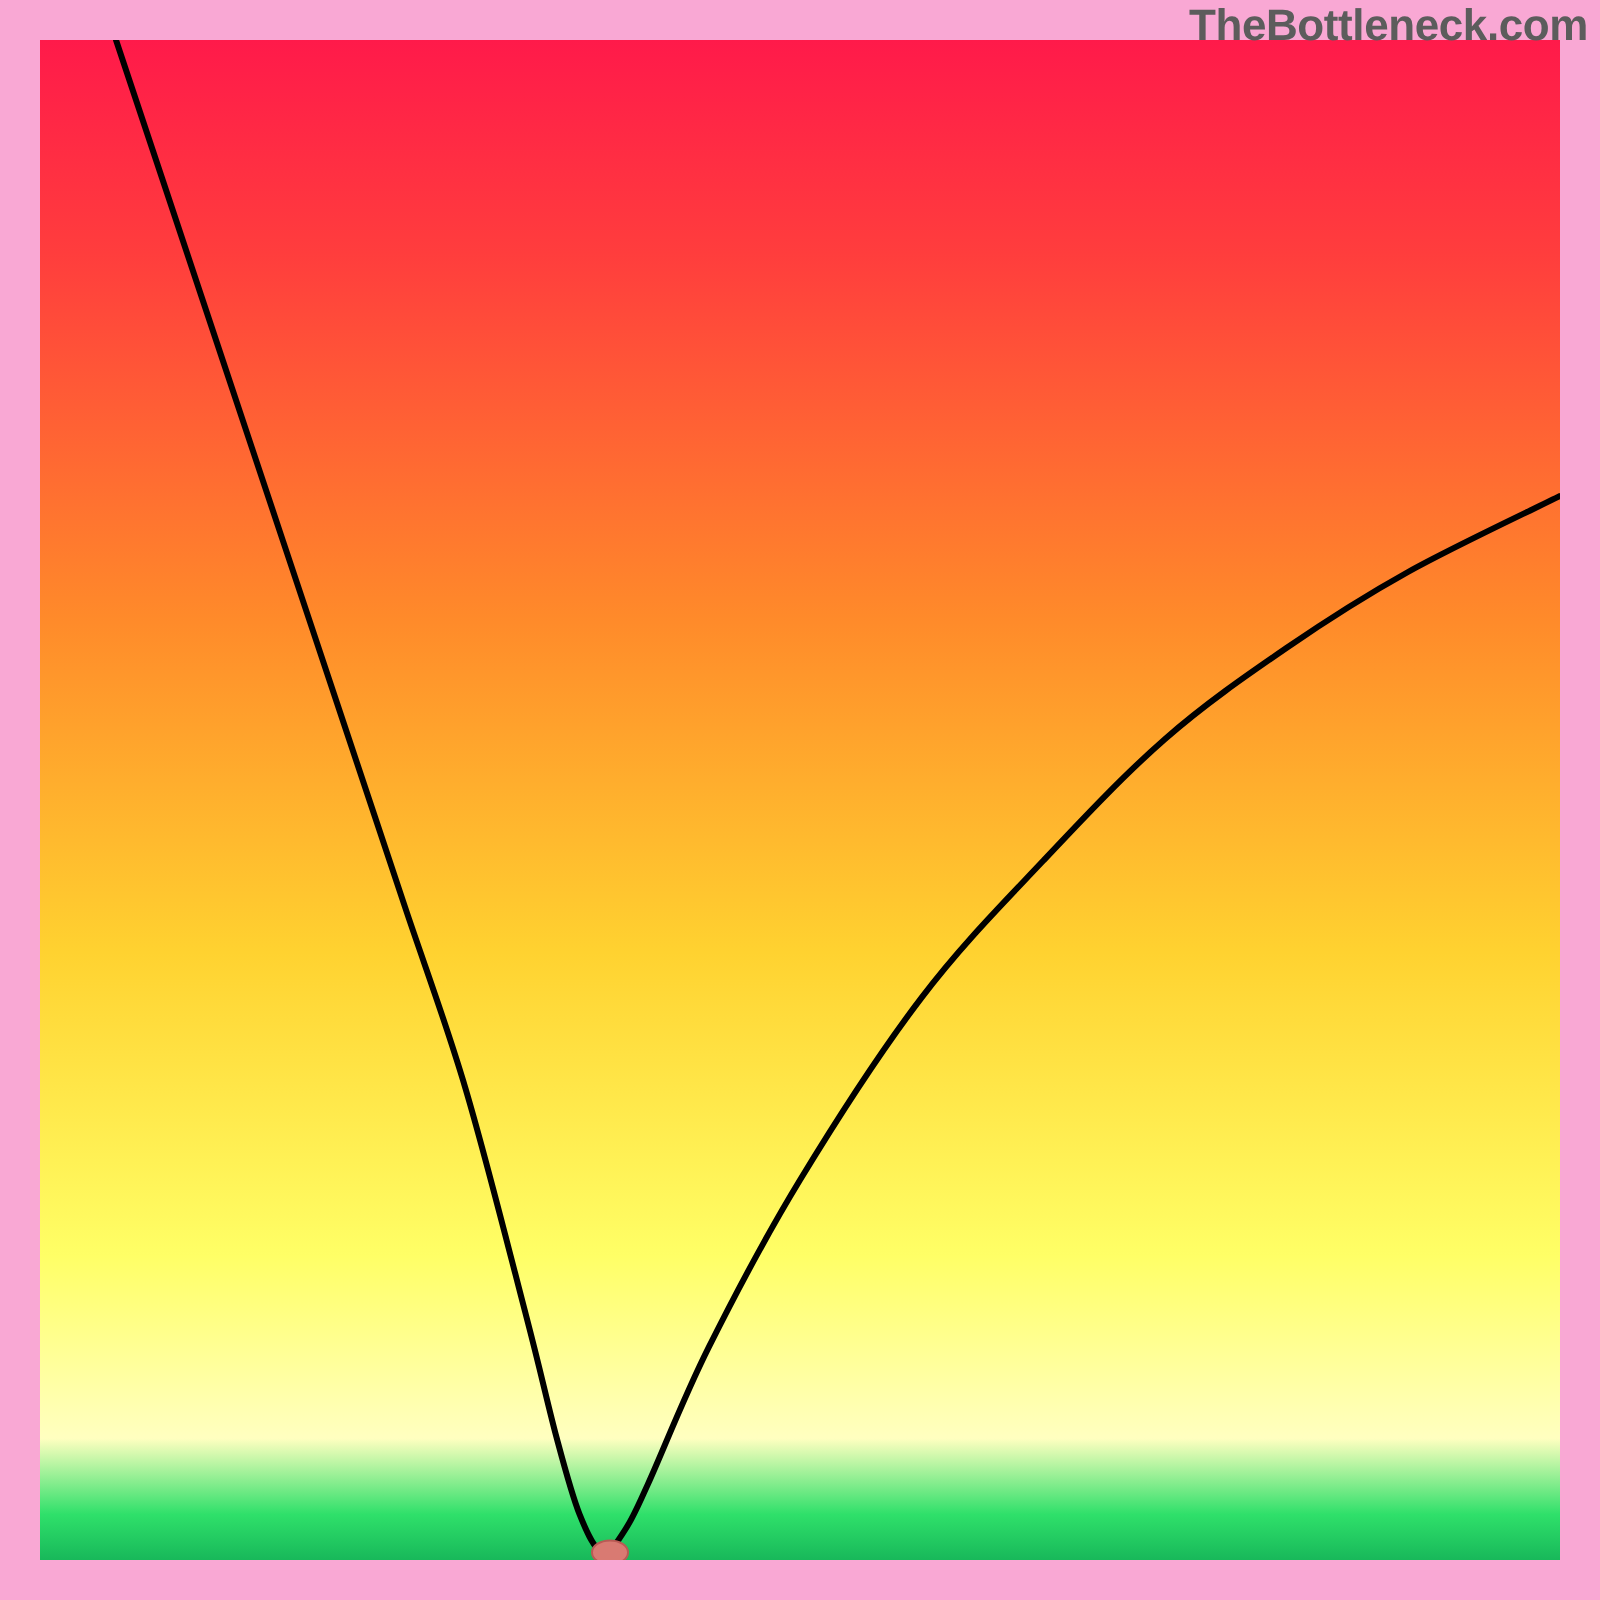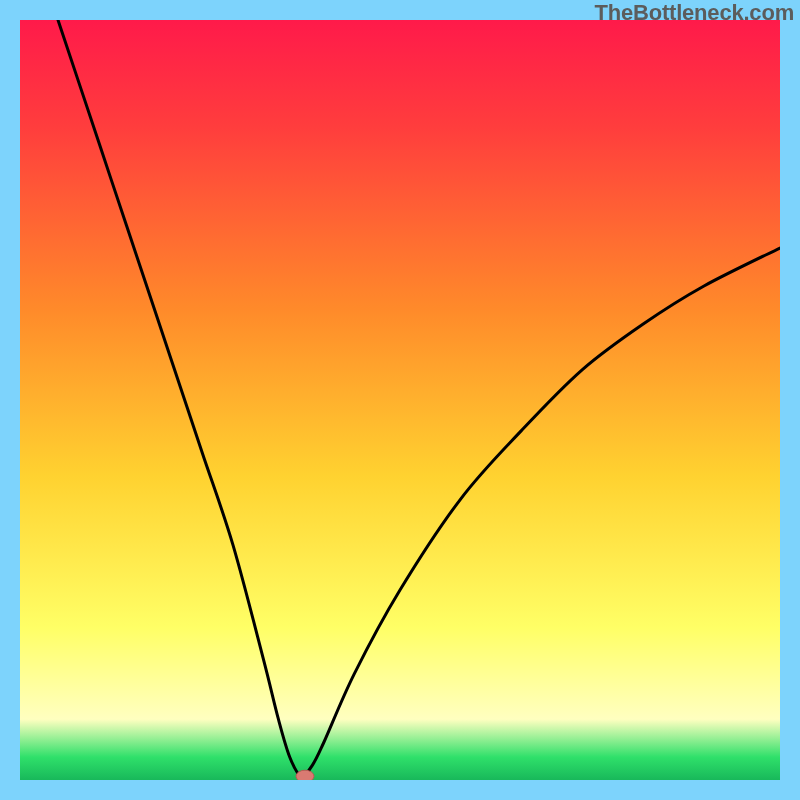--- a/index.html
+++ b/index.html
@@ -7,21 +7,21 @@
     padding: 0;
     width: 800px;
     height: 800px;
     overflow: hidden;
     background: #ffffff;
     font-family: Arial, Helvetica, sans-serif;
   }
   .outer {
     width: 800px;
     height: 800px;
-    background: #7dd3fc;
+    background: #f9a8d4;
     position: relative;
   }
   .plot {
     position: absolute;
     left: 20px;
     top: 20px;
     width: 760px;
     height: 760px;
   }
   .watermark {

